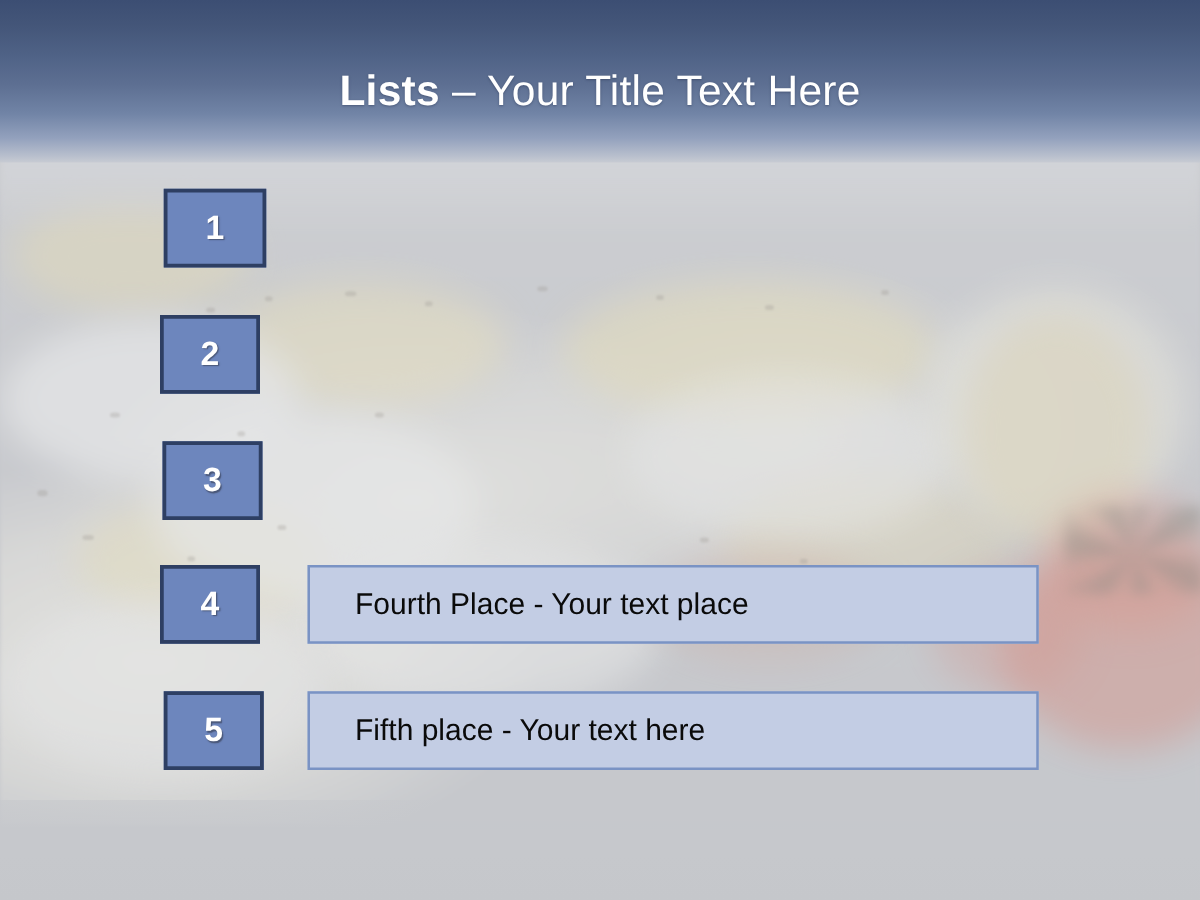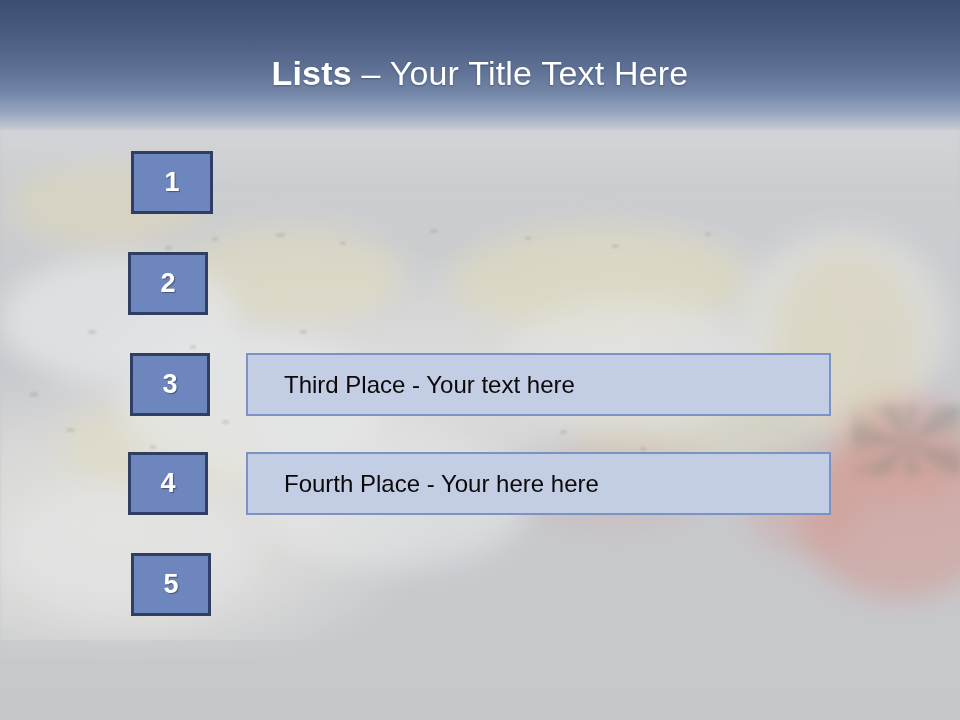--- a/index.html
+++ b/index.html
@@ -277,30 +277,30 @@
     <div class="row" id="row-1">
       <div class="badge">1</div>
     </div>
 
     <div class="row" id="row-2">
       <div class="badge">2</div>
     </div>
 
     <div class="row" id="row-3">
       <div class="badge">3</div>
-      <div class="textbox">
-        <span class="label">Third Place - Your text here</span>
-      </div>
     </div>
 
     <div class="row" id="row-4">
       <div class="badge">4</div>
       <div class="textbox">
-        <span class="label">Fourth Place - Your here here</span>
+        <span class="label">Fourth Place - Your text place</span>
       </div>
     </div>
 
     <div class="row" id="row-5">
       <div class="badge">5</div>
+      <div class="textbox">
+        <span class="label">Fifth place - Your text here</span>
+      </div>
     </div>
 
   </div>
 </div>
 
 </body></html>

